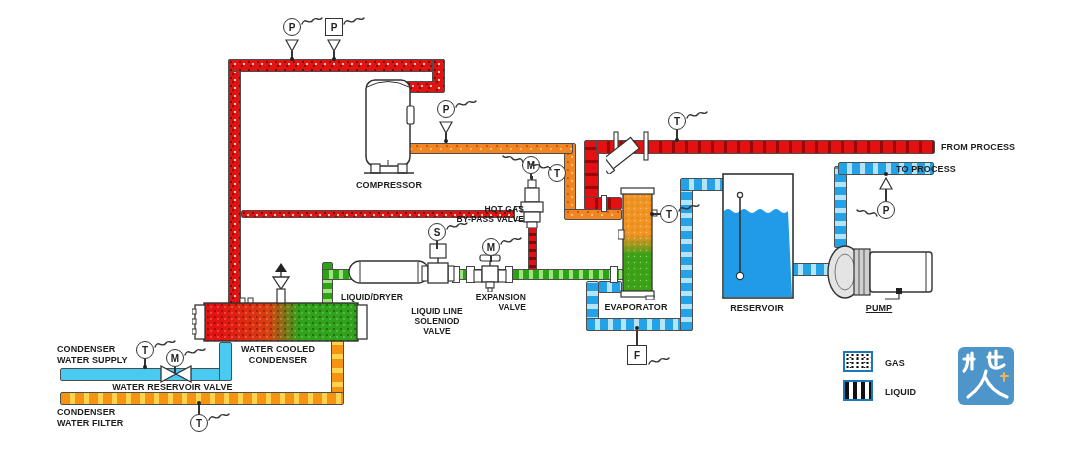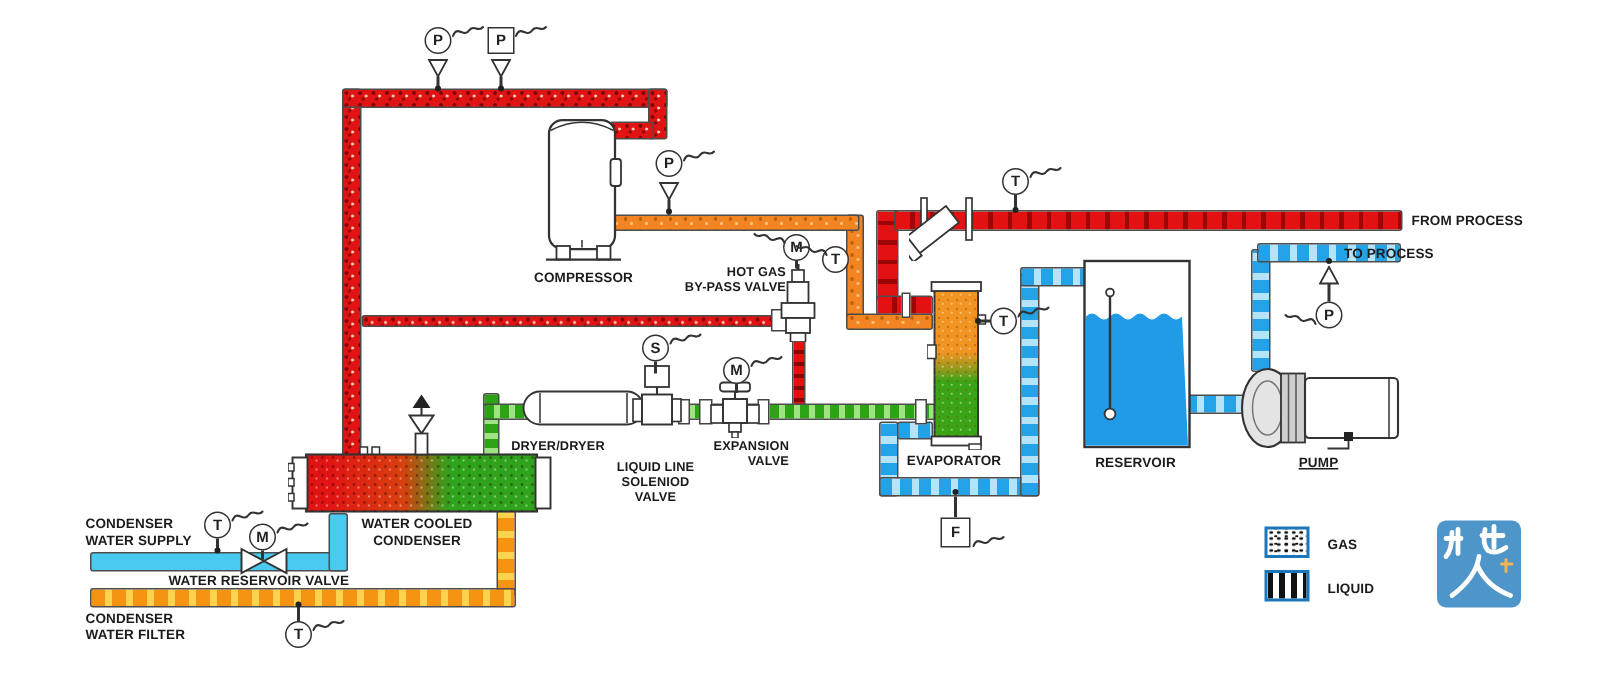--- a/index.html
+++ b/index.html
@@ -358,26 +358,26 @@
       <span>T</span>
     </div>
   <svg class="squig" style="left:208px;top:410px;" width="22" height="12" viewBox="0 0 22 12">
       <path d="M1 10 C4 2 8 12 12 6 C15 2 18 8 21 4" stroke="#333" stroke-width="1.4" fill="none" stroke-linecap="round"></path>
     </svg>
   <div class="stem" style="left:198px;top:404px;width:2px;height:10px;"></div>
   <div class="dot" style="left:197px;top:401px;"></div>
 
   <div class="lbl ctr" style="left:349px;top:180px;width:80px;">COMPRESSOR</div>
 
-  <div class="lbl rt lbl-s" style="left:438px;top:176px;width:86px;">
+  <div class="lbl rt lbl-s" style="left:438px;top:204px;width:86px;">
     <div>HOT GAS</div>
     <div>BY-PASS VALVE</div>
   </div>
 
-  <div class="lbl ctr lbl-s" style="left:330px;top:292px;width:84px;">DRYER/DRYER</div>
+  <div class="lbl ctr lbl-s" style="left:330px;top:292px;width:84px;">LIQUID/DRYER</div>
 
   <div class="lbl ctr lbl-s" style="left:404px;top:288px;width:66px;margin-top:18px;">
     <div>LIQUID LINE</div>
     <div>SOLENIOD</div>
     <div>VALVE</div>
   </div>
 
   <div class="lbl ctr lbl-s" style="left:460px;top:292px;width:66px;text-align:right;">
     <div>EXPANSION</div>
     <div>VALVE</div>

